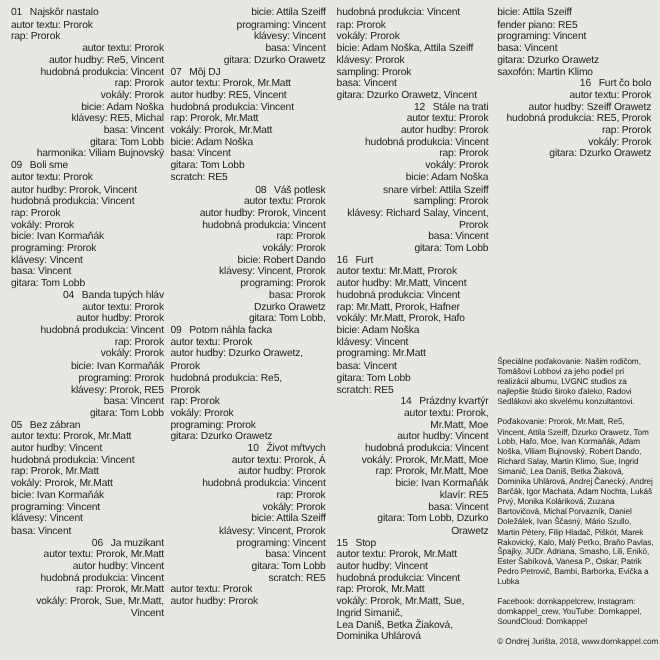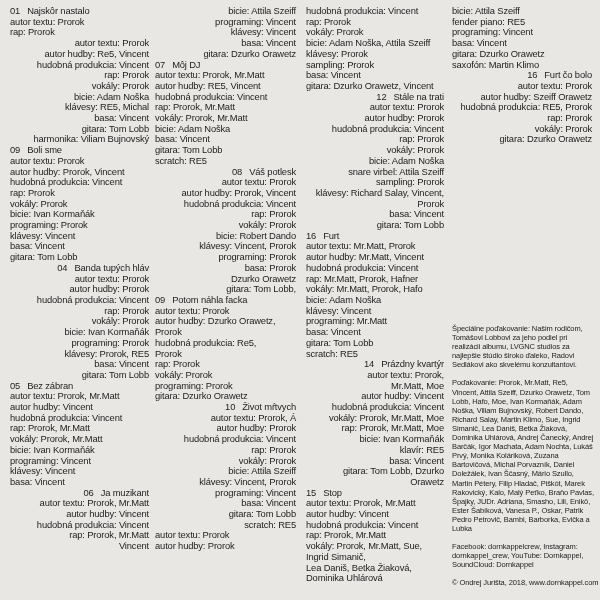--- a/index.html
+++ b/index.html
@@ -89,20 +89,21 @@
       <div class="line left">vokály: Prorok, Mr.Matt</div>
       <div class="line left">bicie: Ivan Kormaňák</div>
       <div class="line left">programing: Vincent</div>
       <div class="line left">klávesy: Vincent</div>
       <div class="line left">basa: Vincent</div>
       <div class="line title right"><span class="num">06</span><span>Ja muzikant</span></div>
       <div class="line right">autor textu: Prorok, Mr.Matt</div>
       <div class="line right">autor hudby: Vincent</div>
       <div class="line right">hudobná produkcia: Vincent</div>
       <div class="line right">rap: Prorok, Mr.Matt</div>
+      <div class="line right">vokály: Prorok, Sue, Mr.Matt,</div>
       <div class="line right">Vincent</div>
     </div>
     <div class="col" style="left: 155px; width: 141px;">
       <div class="line right">bicie: Attila Szeiff</div>
       <div class="line right">programing: Vincent</div>
       <div class="line right">klávesy: Vincent</div>
       <div class="line right">basa: Vincent</div>
       <div class="line right">gitara: Dzurko Orawetz</div>
       <div class="line title left"><span class="num">07</span><span>Môj DJ</span></div>
       <div class="line left">autor textu: Prorok, Mr.Matt</div>

